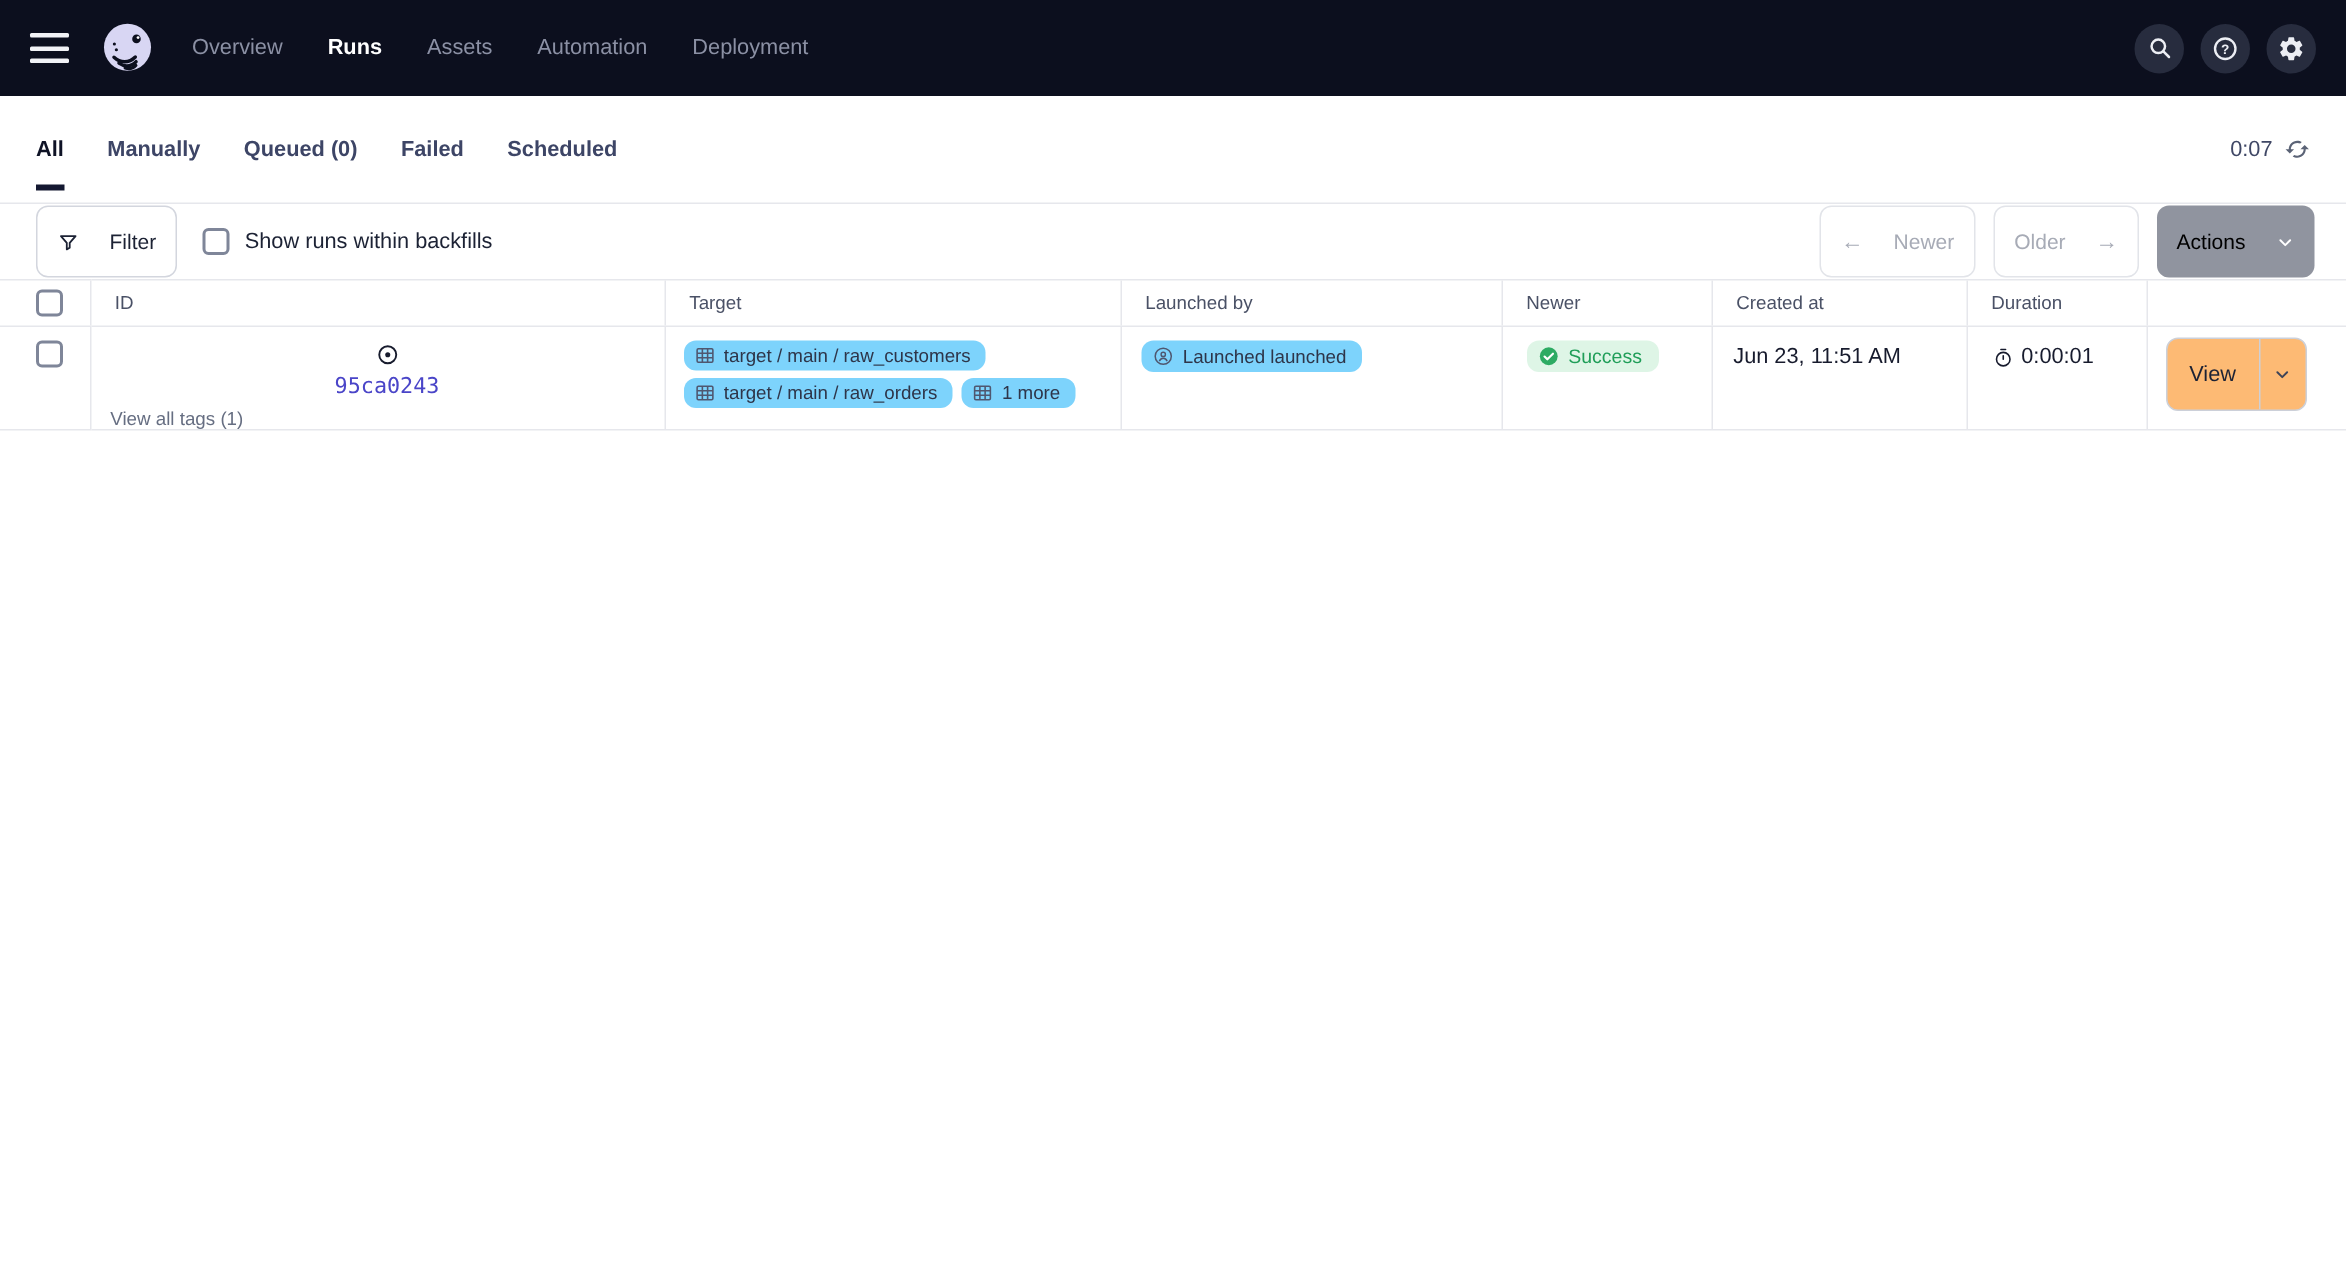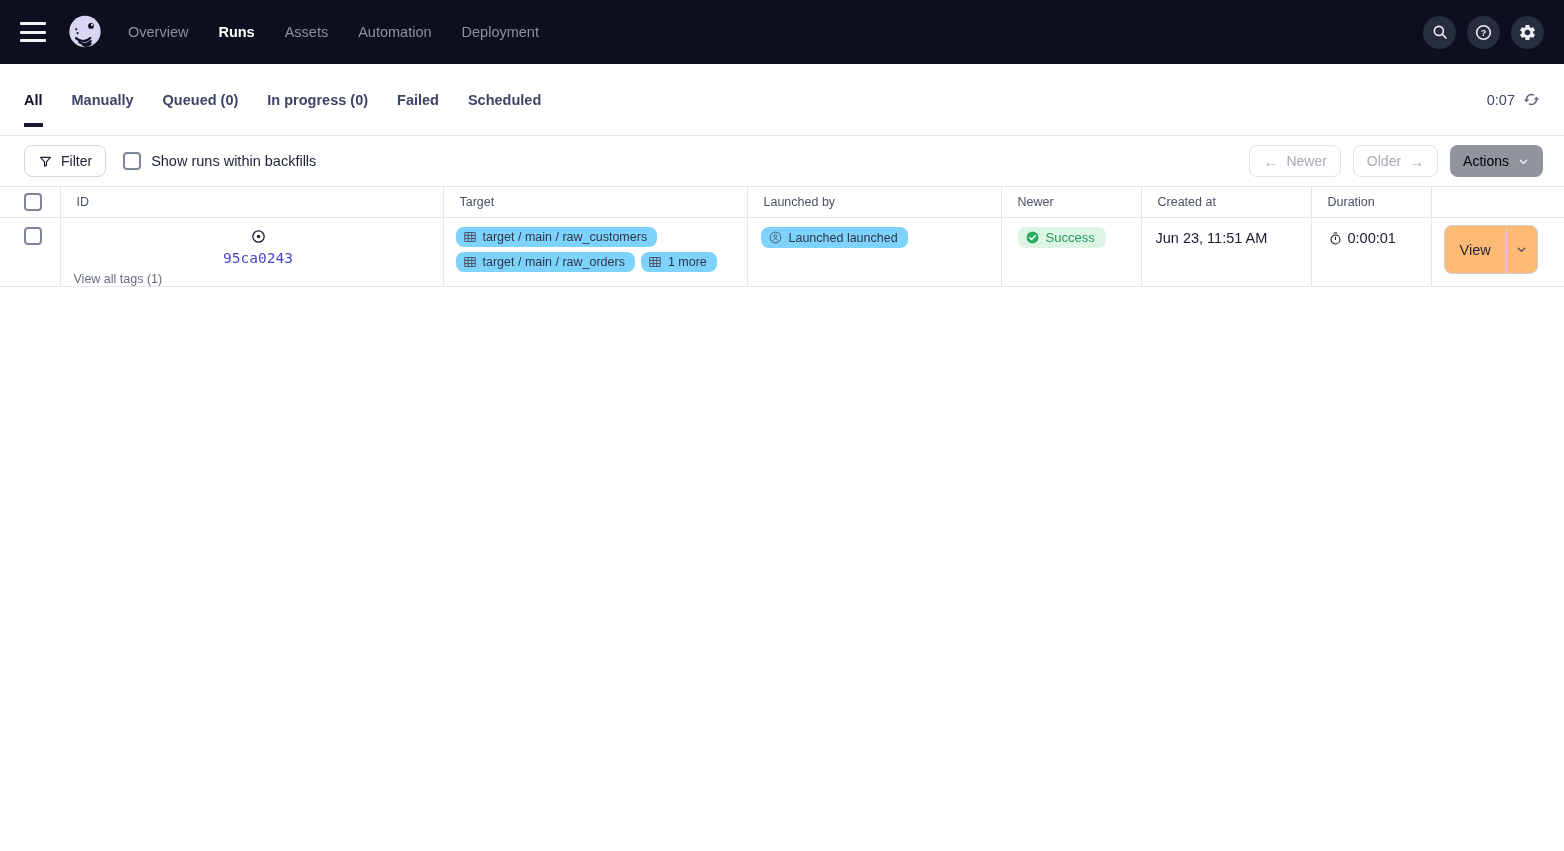--- a/index.html
+++ b/index.html
@@ -19,21 +19,21 @@
 
   
   .tabbar { height:72px; display:flex; align-items:center; padding:0 24px; border-bottom:1px solid #e6e7ec; background:#fff; }
   .tab { position:relative; height:54px; display:flex; align-items:center; margin-right:29px; font-size:14.5px; font-weight:600; color:#3d4566; cursor:pointer; }
   .tab.active { color:#0f1326; }
   .tab.active::after { content:""; position:absolute; left:0; right:0; bottom:0; height:4px; background:#141831; }
   .tabbar-right { margin-left:auto; display:flex; align-items:center; gap:8px; color:#3f4765; font-size:14.5px; }
 
   
   .toolbar { height:50px; display:flex; align-items:center; padding:0 21px 0 24px; background:#fff; }
-  .btn { height:32px; display:inline-flex; align-items:center; gap:8px; border:1px solid #d3d6de; border-radius:8px; background:#fff; padding:0 13px; font-size:14px; font-weight:500; color:#1c2234; cursor:pointer; font-family:inherit;justify-content:flex-end; }
+  .btn { height:48px; display:inline-flex; align-items:center; gap:20px; border:1px solid #d3d6de; border-radius:8px; background:#fff; padding:0 13px; font-size:14px; font-weight:500; color:#1c2234; cursor:pointer; font-family:inherit;justify-content:flex-end; }
   .btn.disabled { color:#a7abb6; border-color:#e2e4e9; cursor:default; }
   .btn.primary-disabled { background:#90949f; border:none; color:#000000; }
   .checkbox { width:18px; height:18px; border:2px solid #7f8699; border-radius:4px; background:#fff; cursor:pointer; }
   .toolbar .checkbox { margin-left:17px; }
   .check-label { margin-left:10px; font-size:14.5px; color:#1c2234; }
   .toolbar-right { margin-left:auto; display:flex; align-items:center; gap:12px; }
   .arrow-glyph { font-size:15px; line-height:1; }
 
   
   table.runs { width:1564px; border-collapse:collapse; table-layout:fixed; }
@@ -120,21 +120,20 @@
         <path fill="#eceef4" d="M19.14,12.94c0.04-0.3,0.06-0.61,0.06-0.94c0-0.32-0.02-0.64-0.07-0.94l2.03-1.58c0.18-0.14,0.23-0.41,0.12-0.61 l-1.92-3.32c-0.12-0.22-0.37-0.29-0.59-0.22l-2.39,0.96c-0.5-0.38-1.03-0.7-1.62-0.94L14.4,2.81c-0.04-0.24-0.24-0.41-0.48-0.41 h-3.84c-0.24,0-0.43,0.17-0.47,0.41L9.25,5.35C8.66,5.59,8.12,5.92,7.63,6.29L5.24,5.33c-0.22-0.08-0.47,0-0.59,0.22L2.74,8.87 C2.62,9.08,2.66,9.34,2.86,9.48l2.03,1.58C4.84,11.36,4.8,11.69,4.8,12s0.02,0.64,0.07,0.94l-2.03,1.58 c-0.18,0.14-0.23,0.41-0.12,0.61l1.92,3.32c0.12,0.22,0.37,0.29,0.59,0.22l2.39-0.96c0.5,0.38,1.03,0.7,1.62,0.94l0.36,2.54 c0.05,0.24,0.24,0.41,0.48,0.41h3.84c0.24,0,0.44-0.17,0.47-0.41l0.36-2.54c0.59-0.24,1.13-0.56,1.62-0.94l2.39,0.96 c0.22,0.08,0.47,0,0.59-0.22l1.92-3.32c0.12-0.22,0.07-0.47-0.12-0.61L19.14,12.94z M12,15.6c-1.98,0-3.6-1.62-3.6-3.6 s1.62-3.6,3.6-3.6s3.6,1.62,3.6,3.6S13.98,15.6,12,15.6z"></path>
       </svg>
     </div>
   </div>
 </header>
 
 <div class="tabbar">
   <div class="tab active">All</div>
   <div class="tab">Manually</div>
   <div class="tab">Queued (0)</div>
-  <div class="tab">In progress (0)</div>
   <div class="tab">Failed</div>
   <div class="tab">Scheduled</div>
   <div class="tabbar-right">
     <span>0:07</span>
     <svg width="17" height="17" viewBox="0 0 24 24" style="cursor:pointer">
       <path fill="#5b6376" d="M19 8l-4 4h3c0 3.31-2.69 6-6 6-1.01 0-1.97-.25-2.8-.7l-1.46 1.46C8.97 19.54 10.43 20 12 20c4.42 0 8-3.58 8-8h3l-4-4zM6 12c0-3.31 2.69-6 6-6 1.01 0 1.97.25 2.8.7l1.46-1.46C15.03 4.46 13.57 4 12 4c-4.42 0-8 3.58-8 8H1l4 4 4-4H6z"></path>
     </svg>
   </div>
 </div>
 

